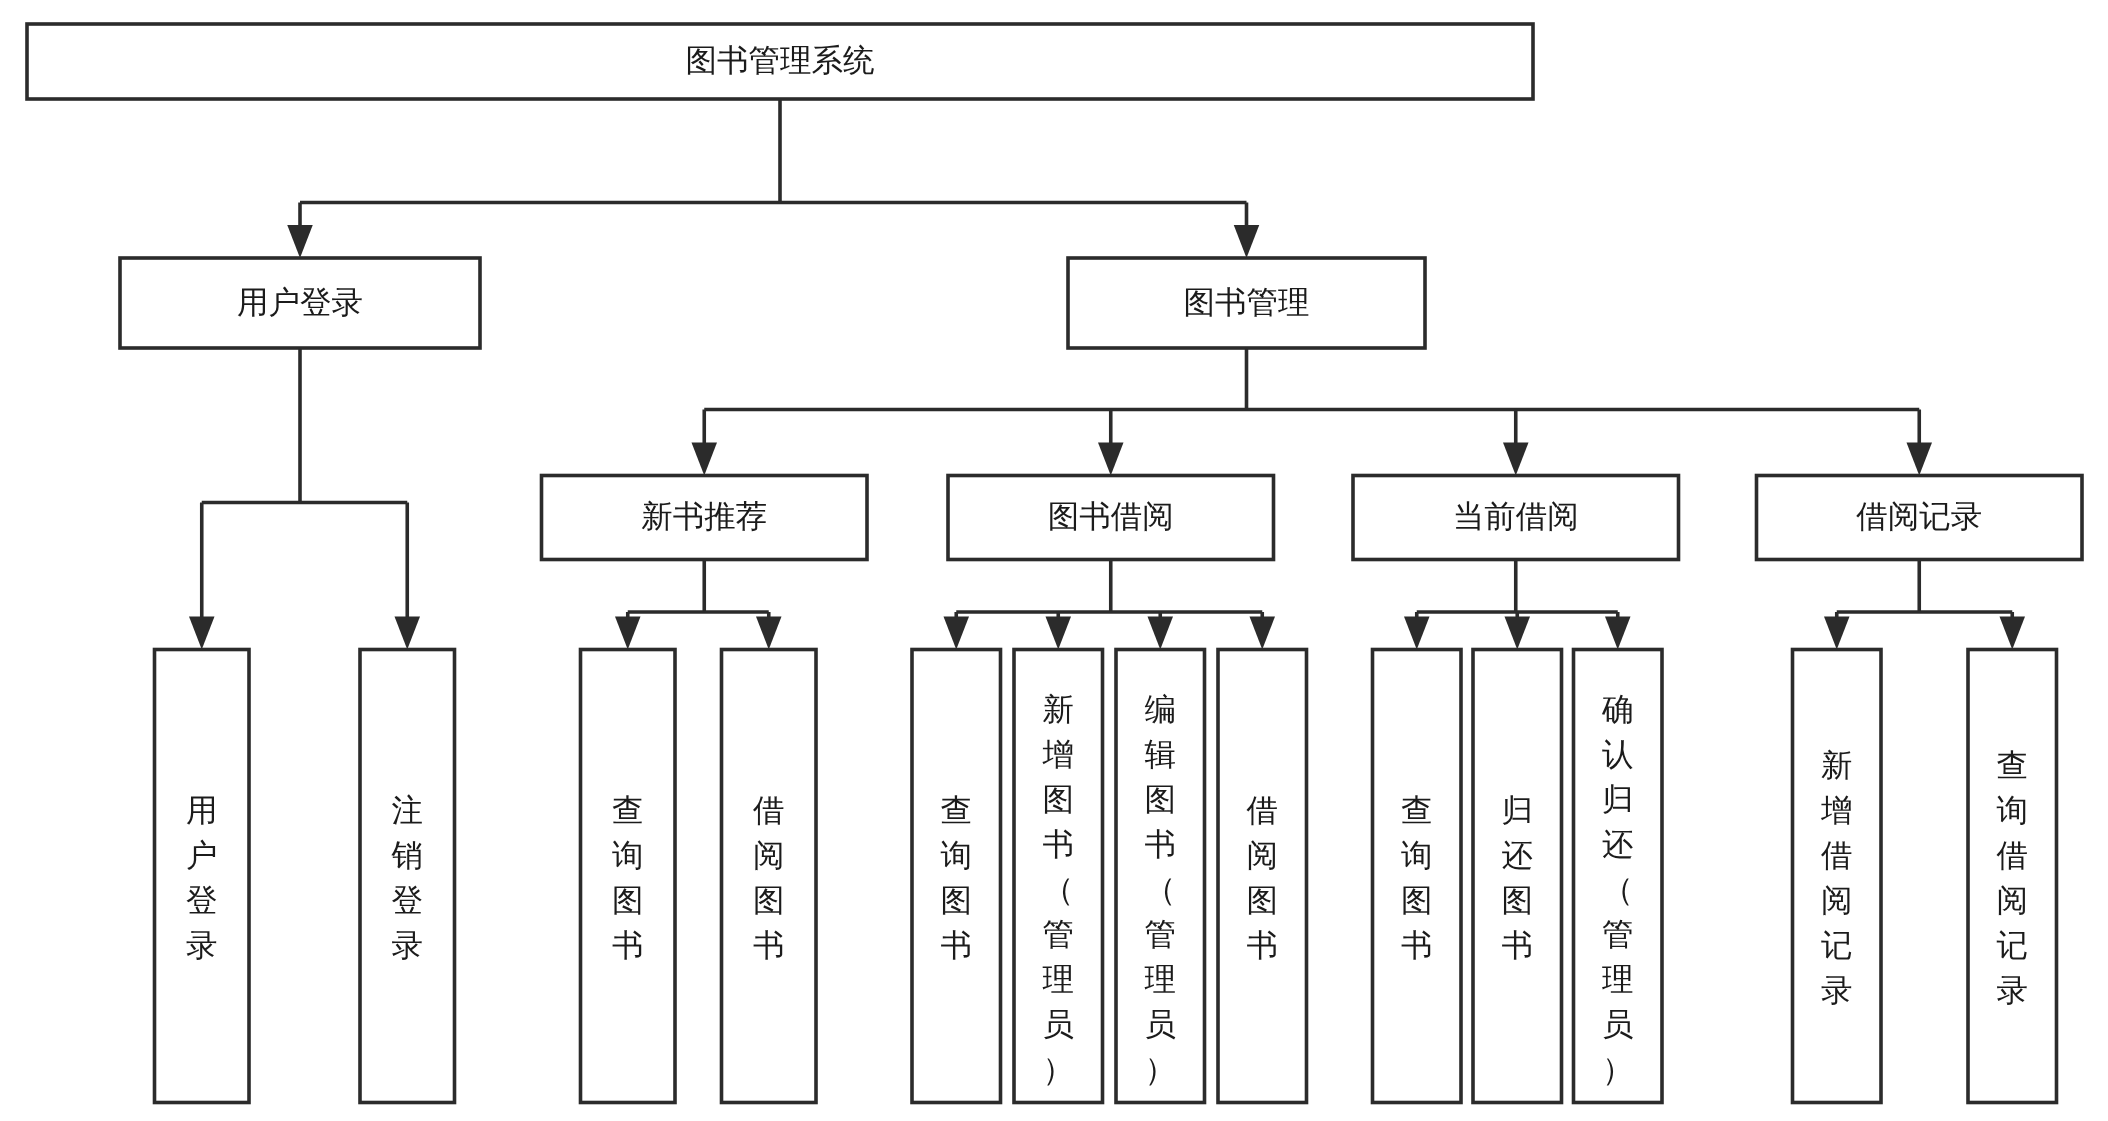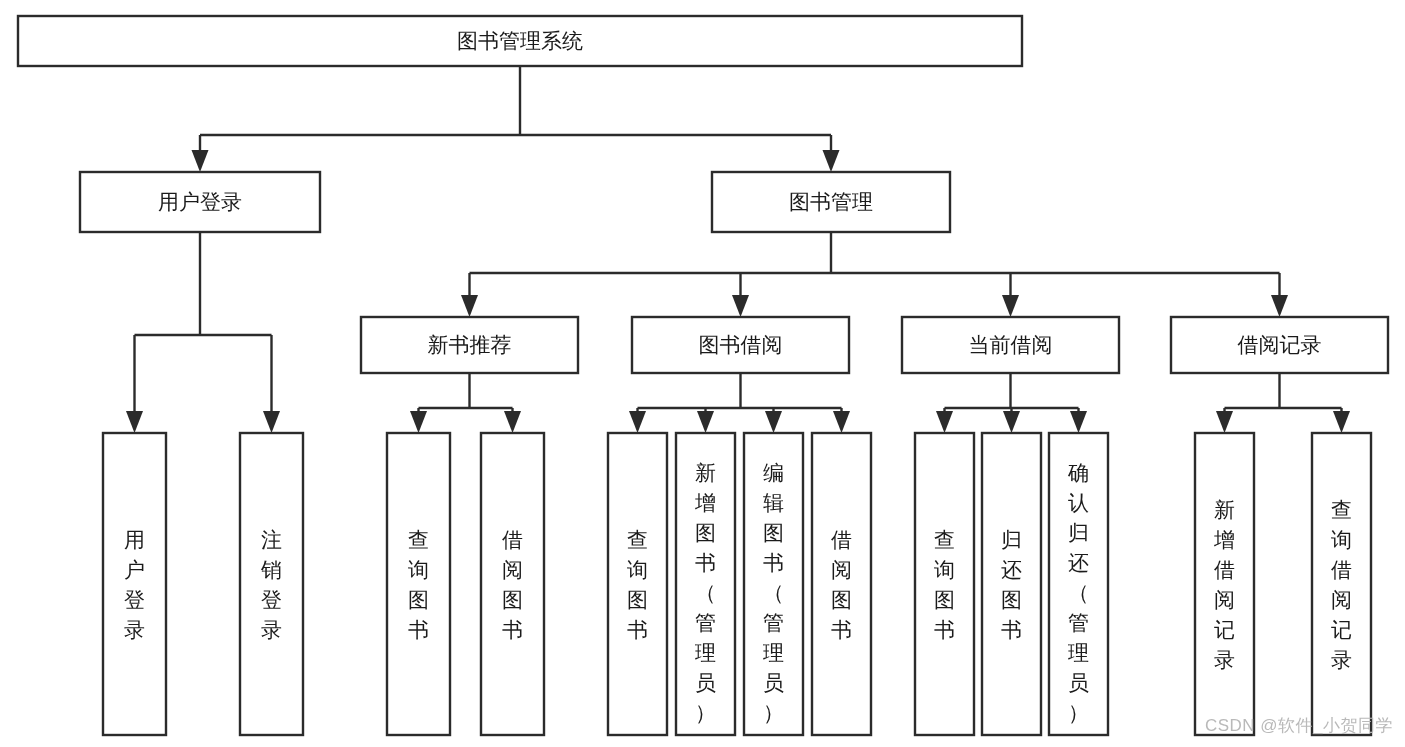--- a/index.html
+++ b/index.html
@@ -219,14 +219,13 @@
         <g>
           <rect x="1195" y="433" width="59" height="302" class="node-box"></rect>
           <text x="1224.5" class="node-label-v" y="511"><tspan x="1224.5" y="511">新</tspan><tspan x="1224.5" y="541">增</tspan><tspan x="1224.5" y="571">借</tspan><tspan x="1224.5" y="601">阅</tspan><tspan x="1224.5" y="631">记</tspan><tspan x="1224.5" y="661">录</tspan></text>
         </g>
         <g>
           <rect x="1312" y="433" width="59" height="302" class="node-box"></rect>
           <text x="1341.5" class="node-label-v" y="511"><tspan x="1341.5" y="511">查</tspan><tspan x="1341.5" y="541">询</tspan><tspan x="1341.5" y="571">借</tspan><tspan x="1341.5" y="601">阅</tspan><tspan x="1341.5" y="631">记</tspan><tspan x="1341.5" y="661">录</tspan></text>
         </g>
       </g>
   </svg>
-  <div class="watermark">CSDN @软件_小贺同学</div>
 </div>
 
 </body></html>

